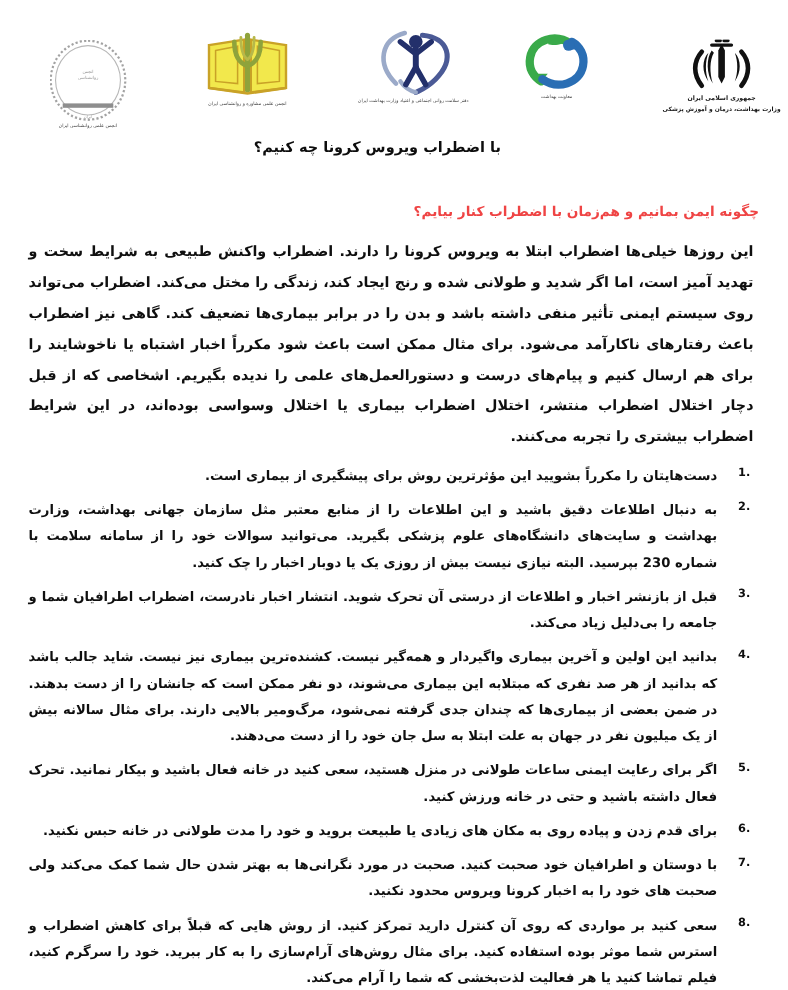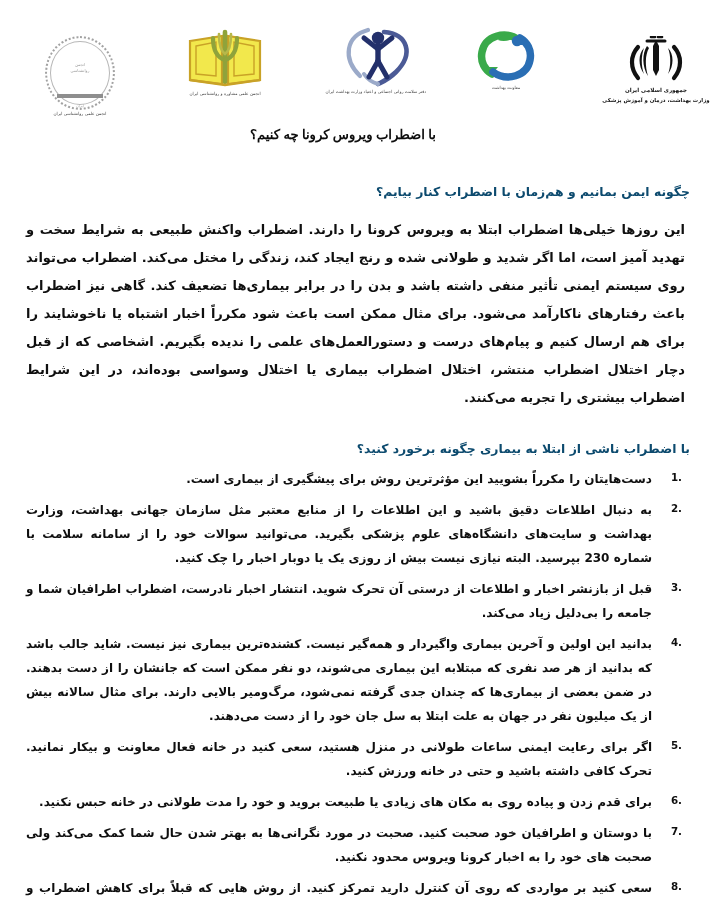--- a/index.html
+++ b/index.html
@@ -102,40 +102,39 @@
     padding: 0 26px 0 26px;
   }
   .doc-title {
     text-align: center;
     font-size: 13.2px;
     font-weight: 700;
     color: #0d0d0d;
     margin: 0;
     padding-right: 30px;
     line-height: 1.6;
-    font-family: Liberation Serif, serif;
   }
   .doc-subtitle {
     text-align: center;
     font-size: 11.6px;
     font-weight: 700;
     color: #0d0d0d;
     margin: 28px 0 0;
     padding-right: 30px;
     line-height: 1.6;
   }
   .doc-subtitle span {
     border-bottom: 1.3px solid #111;
     padding-bottom: 1px;
   }
 
   .section-heading {
     font-size: 12.4px;
     font-weight: 700;
-    color: #0c4a6e;
+    color: #ef4444;
     text-align: right;
     margin: 0;
     padding: 0 26px 0 14px;
     line-height: 1.7;
   }
   #h-intro { margin-top: 36px; }
   #h-cope  { margin-top: 26px; }
 
   
   .body-para {
@@ -296,27 +295,26 @@
   </div>
 
   <div class="title-block">
     <h1 class="doc-title">با اضطراب ویروس کرونا چه کنیم؟</h1>
   </div>
 
   <h2 class="section-heading" id="h-intro">چگونه ایمن بمانیم و هم‌زمان با اضطراب کنار بیایم؟</h2>
 
   <p class="body-para">این روزها خیلی‌ها اضطراب ابتلا به ویروس کرونا  را دارند. اضطراب واکنش طبیعی به شرایط سخت و تهدید آمیز است، اما اگر شدید و طولانی شده و  رنج ایجاد کند، زندگی را مختل می‌کند. اضطراب می‌تواند روی سیستم ایمنی تأثیر منفی داشته باشد و بدن را در برابر بیماری‌ها تضعیف کند. گاهی نیز اضطراب باعث رفتارهای ناکارآمد می‌شود. برای مثال ممکن است باعث شود مکرراً اخبار اشتباه یا ناخوشایند را برای هم ارسال کنیم و پیام‌های درست و دستورالعمل‌های علمی را ندیده بگیریم. اشخاصی که از قبل دچار اختلال اضطراب منتشر، اختلال اضطراب بیماری یا اختلال وسواسی بوده‌اند، در این شرایط اضطراب بیشتری را تجربه می‌کنند.</p>
 
-  <h2 class="section-heading" id="h-cope">با اضطراب ناشی از ابتلا به بیماری چگونه برخورد کنید؟</h2>
 
   <ol class="tips" id="tips-list">
     <li>دست‌هایتان را مکرراً بشویید این مؤثرترین روش برای پیشگیری از بیماری است.</li>
     <li>به دنبال اطلاعات دقیق باشید و این اطلاعات را از منابع معتبر مثل سازمان جهانی بهداشت، وزارت بهداشت و سایت‌های دانشگاه‌های علوم پزشکی بگیرید. می‌توانید سوالات خود را از سامانه سلامت با شماره 230 بپرسید. البته نیازی نیست بیش از روزی یک یا دوبار اخبار را چک کنید.</li>
     <li>قبل از بازنشر اخبار و اطلاعات از درستی آن تحرک شوید. انتشار اخبار نادرست، اضطراب اطرافیان شما و جامعه را بی‌دلیل زیاد می‌کند.</li>
     <li>بدانید این اولین و آخرین بیماری واگیردار و همه‌گیر نیست. کشنده‌ترین بیماری نیز نیست. شاید جالب باشد که بدانید از هر صد نفری که مبتلابه این بیماری می‌شوند، دو نفر ممکن است که جانشان را از دست بدهند. در ضمن بعضی از بیماری‌ها که چندان جدی گرفته نمی‌شود، مرگ‌ومیر بالایی دارند. برای مثال سالانه بیش از یک میلیون نفر در جهان به علت ابتلا به سل جان خود را از دست می‌دهند.</li>
-    <li>اگر برای رعایت ایمنی ساعات طولانی در منزل هستید، سعی کنید در خانه فعال معاونت و بیکار نمانید. تحرک کافی داشته باشید و حتی در خانه ورزش کنید.</li>
+    <li>اگر برای رعایت ایمنی ساعات طولانی در منزل هستید، سعی کنید در خانه فعال باشید و بیکار نمانید. تحرک فعال داشته باشید و حتی در خانه ورزش کنید.</li>
     <li>برای قدم زدن و پیاده روی به مکان های زیادی یا طبیعت بروید و خود را مدت طولانی در خانه حبس نکنید.</li>
     <li>با دوستان و اطرافیان خود صحبت کنید. صحبت در مورد نگرانی‌ها به بهتر شدن حال شما کمک می‌کند ولی صحبت های خود را به اخبار کرونا ویروس محدود نکنید.</li>
     <li>سعی کنید بر مواردی که روی آن کنترل دارید تمرکز کنید. از روش هایی که قبلاً برای کاهش اضطراب و استرس شما موثر بوده استفاده کنید.  برای مثال  روش‌های آرام‌سازی را به کار ببرید. خود را سرگرم کنید، فیلم تماشا کنید یا هر فعالیت لذت‌بخشی که شما را آرام می‌کند.</li>
     <li>اگر احساس می‌کنید تحت‌فشار زیادی هستید، یا انجام کارهای روزمره برای شما سخت شده، با پزشک، روان‌پزشک یا روانشناس مشورت کنید.</li>
   </ol>
 
 </div>
 
 </body></html>

